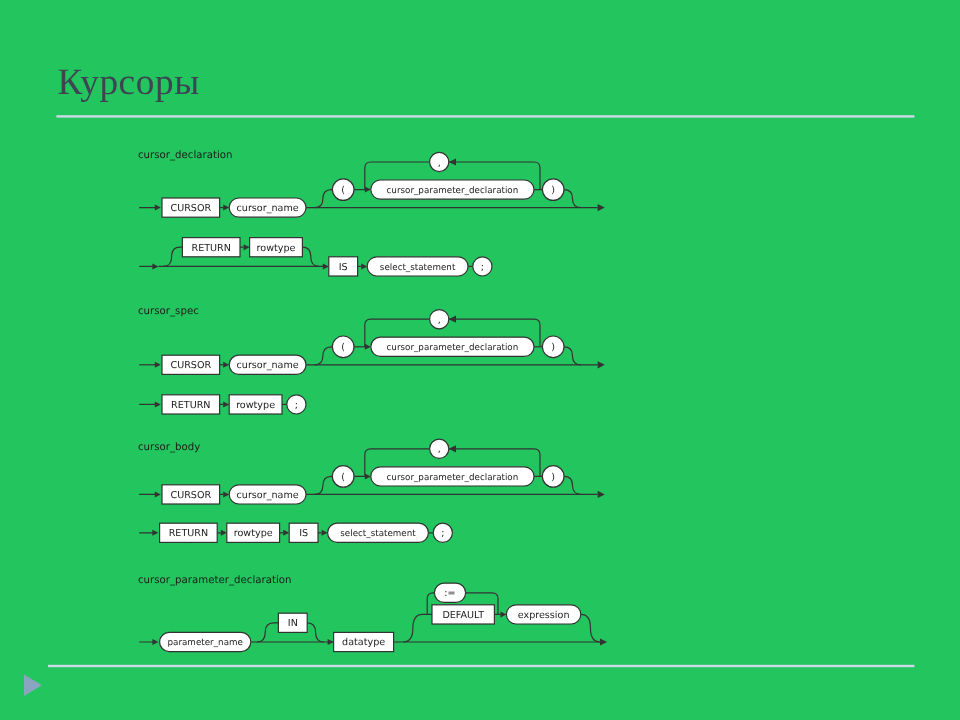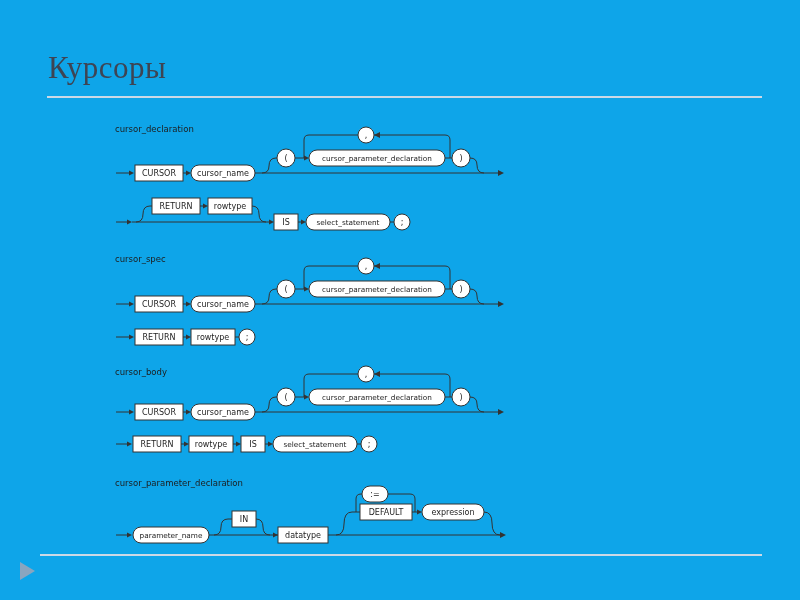--- a/index.html
+++ b/index.html
@@ -1,16 +1,16 @@
 <!DOCTYPE html>
 <html style="--title-text: #3e4453; --rule-line: #ccd9e6; --footer-arrow: #8aa5bf; --diagram-stroke: #333333;"><head>
 <meta charset="utf-8">
 <style>
   html,body{margin:0;padding:0;background:#fff}
-  .slide{position:relative;width:800px;height:600px;background:#0ea5e9;overflow:hidden;font-family:"Liberation Sans",sans-serif}
+  .slide{position:relative;width:800px;height:600px;background:#22c55e;overflow:hidden;font-family:"Liberation Sans",sans-serif}
   .slide-title{position:absolute;left:48px;top:50px;font-family:"Liberation Serif",serif;font-size:31px;font-weight:400;color:var(--title-text,#3e4453);letter-spacing:.5px}
   .title-rule{position:absolute;left:47px;top:96px;width:715px;height:2px;background:var(--rule-line,#ccd9e6)}
   .bottom-rule{position:absolute;left:40px;top:554px;width:722px;height:2px;background:var(--rule-line,#ccd9e6)}
   .footer-arrow{position:absolute;left:20px;top:562px;width:0;height:0;
     border-left:15px solid var(--footer-arrow,#8aa5bf);border-top:9px solid transparent;border-bottom:9px solid transparent}
   .rr{position:absolute}
   .rr-rail{fill:none;stroke:var(--diagram-stroke,#333);stroke-width:1}
   .rr-shape{fill:#fff;stroke:var(--diagram-stroke,#333);stroke-width:1}
   .rr-arrow{fill:var(--diagram-stroke,#333);stroke:none}
   .rr-text{font-family:"DejaVu Sans",sans-serif;font-size:8px;fill:#1d1d1d;text-anchor:middle}

